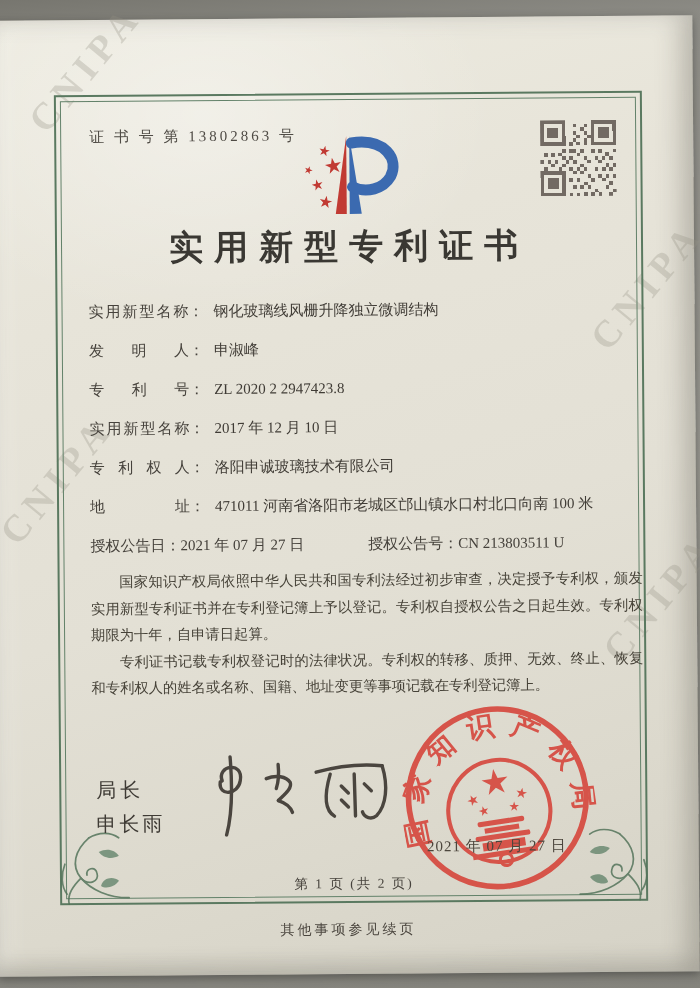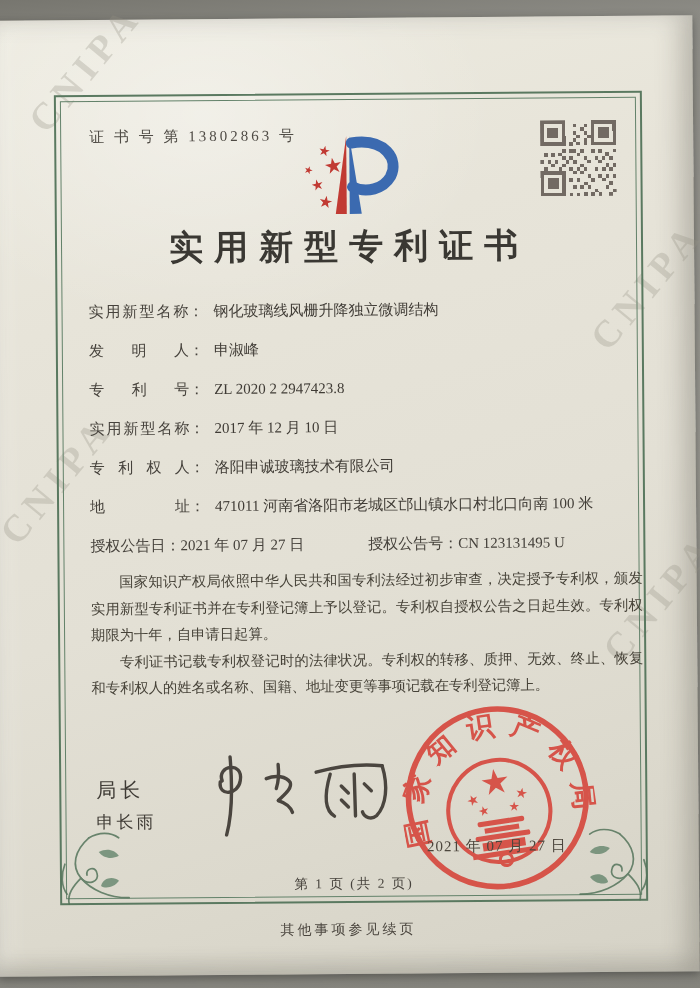--- a/index.html
+++ b/index.html
@@ -32,21 +32,21 @@
   .frow{margin-bottom:17px;line-height:22px;white-space:nowrap;}
   .flabel{display:inline-block;width:100px;text-align:justify;text-align-last:justify;color:#46423c;}
   .fcolon{margin-right:10px;}
   .fvalue{color:#403c36;}
   .grow{line-height:22px;font-size:15px;white-space:nowrap;}
   .ggroup2{margin-left:64px;}
   .paras{position:absolute;left:96px;top:549px;width:552px;font-size:14.3px;
       line-height:26.5px;color:#474339;text-align:justify;}
   .paras p{margin:0;text-indent:2em;}
   .signer-title{position:absolute;left:100px;top:757px;font-size:20px;letter-spacing:4px;color:#3f3b35;}
-  .signer-name{position:absolute;left:100px;top:791px;font-size:17px;letter-spacing:3px;color:#3f3b35;}
+  .signer-name{position:absolute;left:100px;top:791px;font-size:20px;letter-spacing:3px;color:#3f3b35;}
   .sig{position:absolute;left:196px;top:732px;width:205px;height:108px;}
   .seal{position:absolute;left:404px;top:684px;width:194px;height:194px;
       transform:rotate(-8deg);opacity:.92;}
   .sealdate{position:absolute;left:400px;top:820px;width:200px;text-align:center;
       font-size:15px;letter-spacing:1px;color:#4c463d;z-index:5;}
   .pageinfo{position:absolute;left:63px;top:857px;width:588px;text-align:center;
       font-size:13.5px;letter-spacing:2px;color:#46423c;}
   .contnote{position:absolute;left:0;top:903px;width:100%;text-align:center;
       font-size:14px;letter-spacing:3px;color:#4b463f;}
   .flourish{position:absolute;width:92px;height:92px;}
@@ -146,21 +146,21 @@
     <div class="frow">
       <span class="flabel">实用新型名称</span><span class="fcolon">：</span><span class="fvalue">2017 年 12 月 10 日</span>
     </div>
     <div class="frow">
       <span class="flabel">专 利 权 人</span><span class="fcolon">：</span><span class="fvalue">洛阳申诚玻璃技术有限公司</span>
     </div>
     <div class="frow">
       <span class="flabel">地 址</span><span class="fcolon">：</span><span class="fvalue">471011 河南省洛阳市老城区邙山镇水口村北口向南 100 米</span>
     </div>
     <div class="grow">
-      <span>授权公告日</span><span>：</span><span>2021 年 07 月 27 日</span><span class="ggroup2">授权公告号</span><span>：</span><span>CN 123131495 U</span>
+      <span>授权公告日</span><span>：</span><span>2021 年 07 月 27 日</span><span class="ggroup2">授权公告号</span><span>：</span><span>CN 213803511 U</span>
     </div>
   </div>
 
   <div class="paras">
     <p>国家知识产权局依照中华人民共和国专利法经过初步审查，决定授予专利权，颁发实用新型专利证书并在专利登记簿上予以登记。专利权自授权公告之日起生效。专利权期限为十年，自申请日起算。</p>
     <p>专利证书记载专利权登记时的法律状况。专利权的转移、质押、无效、终止、恢复和专利权人的姓名或名称、国籍、地址变更等事项记载在专利登记簿上。</p>
   </div>
 
   <div class="signer-title">局长</div>
   <div class="signer-name">申长雨</div>

